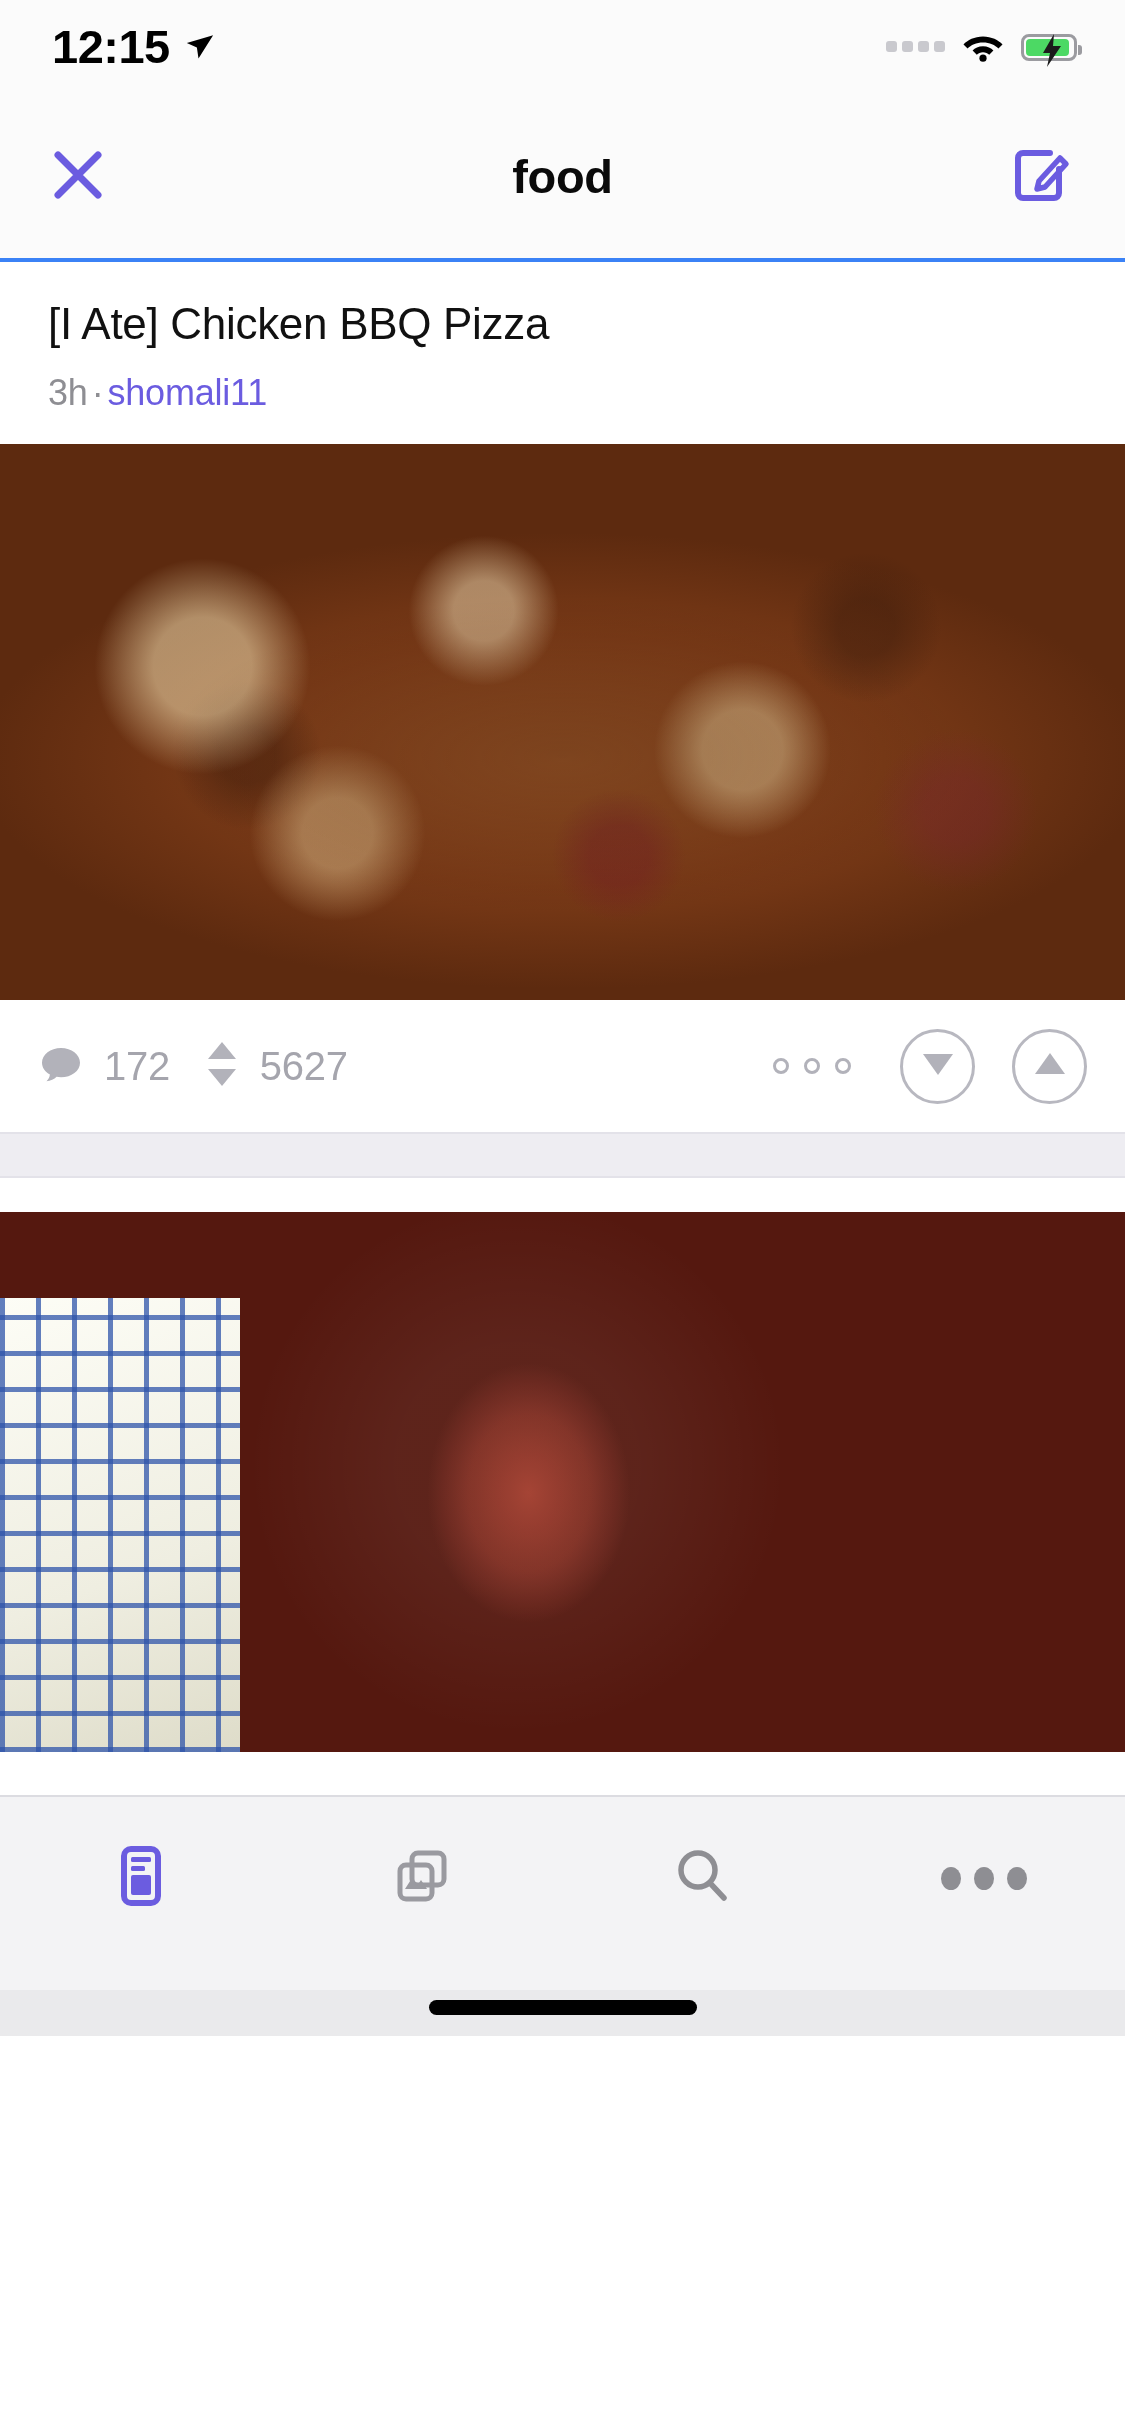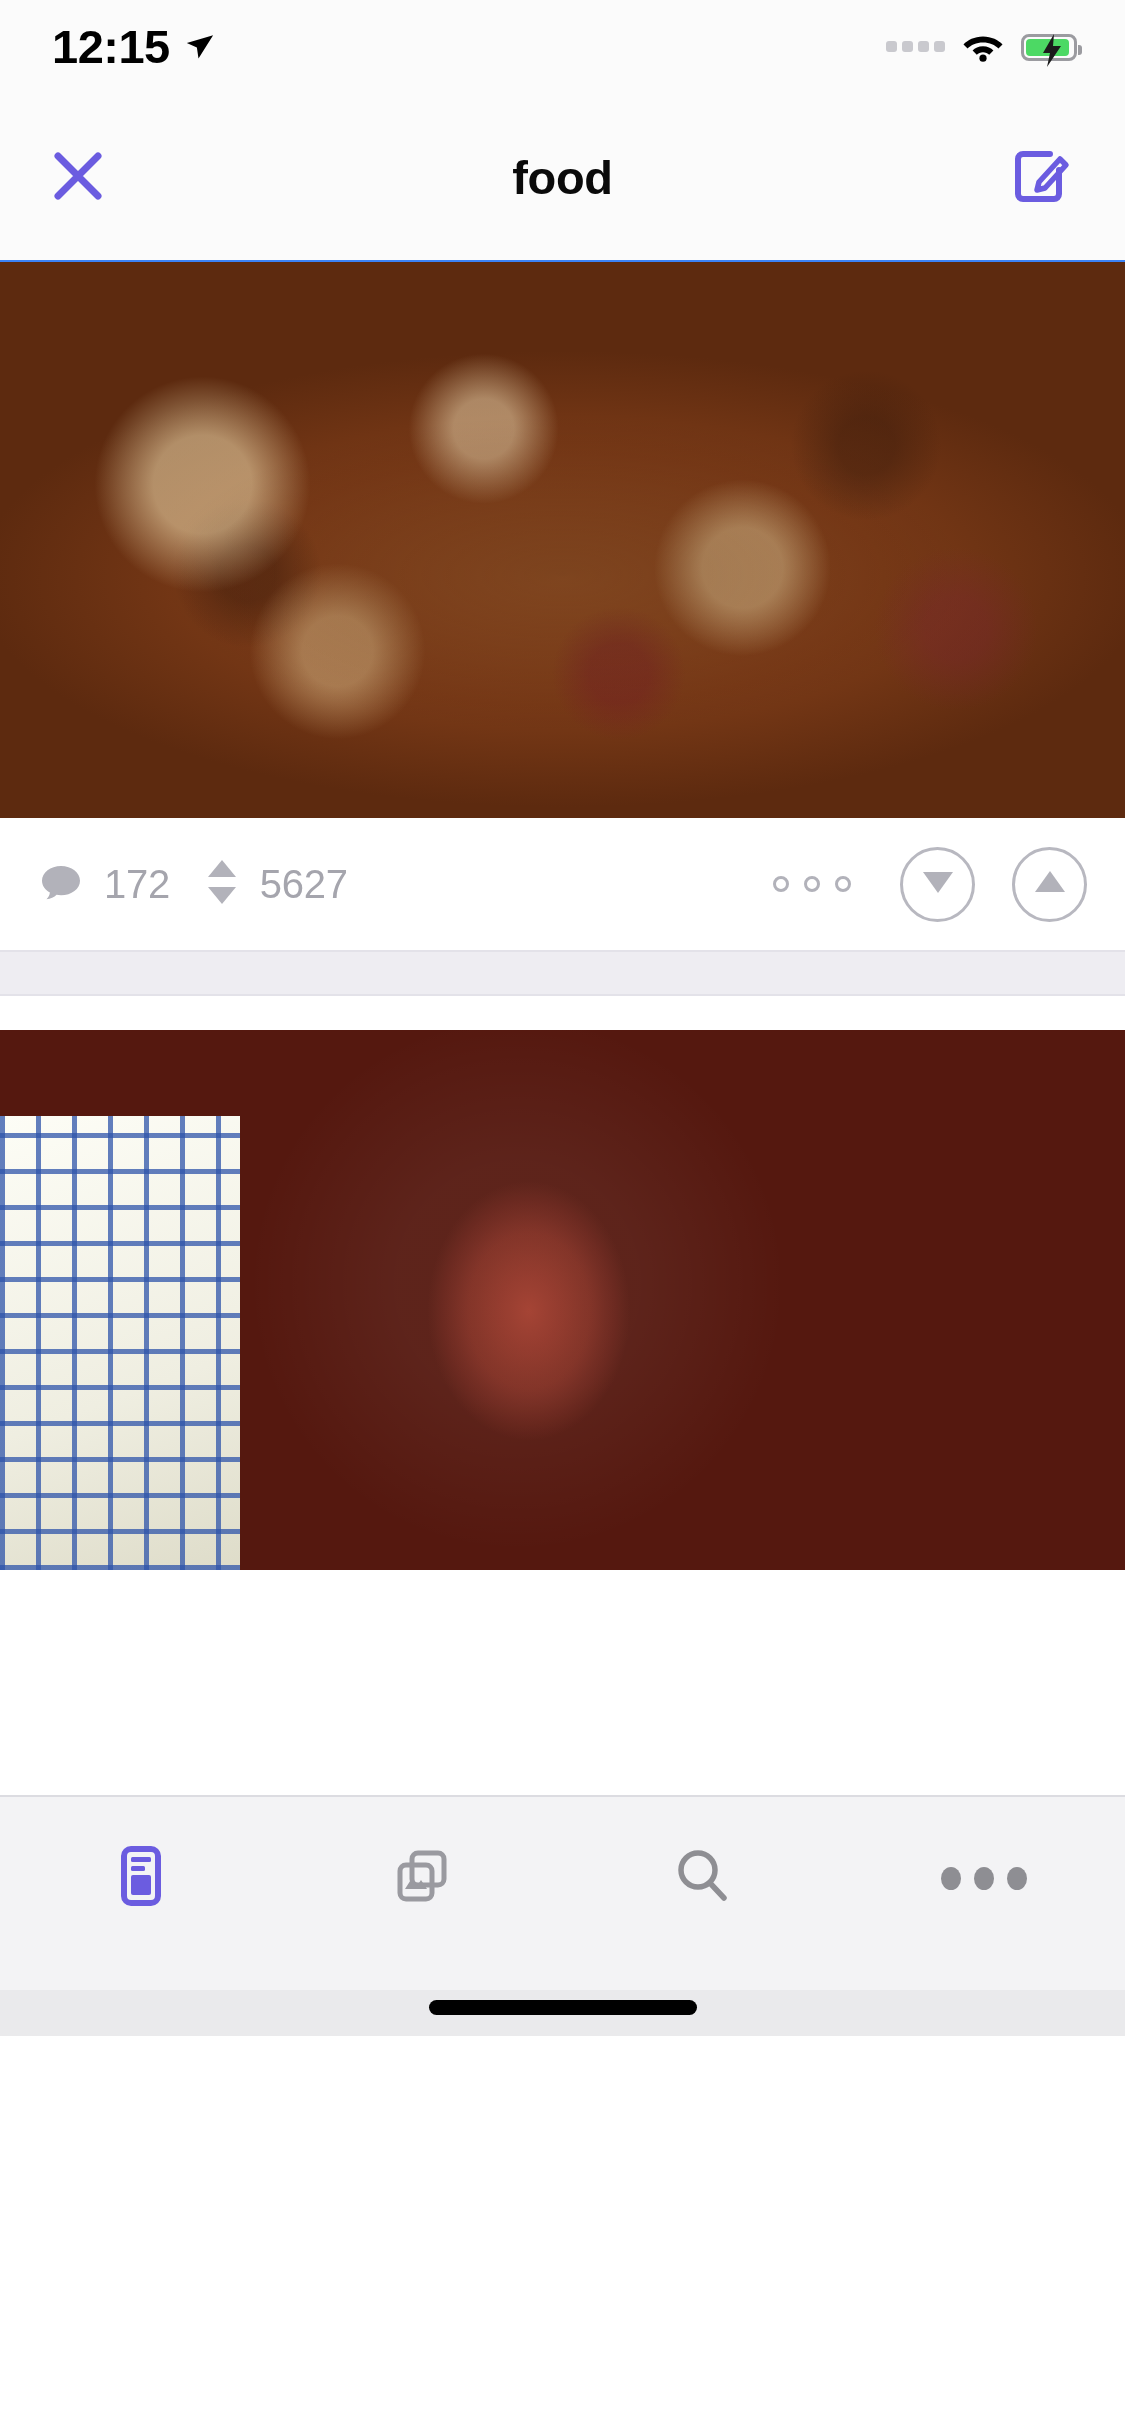--- a/index.html
+++ b/index.html
@@ -102,21 +102,21 @@
     top: -3px;
   }
 
   
   .navbar {
     position: absolute;
     top: 95px; left: 0;
     width: 1125px;
     height: 167px;
     background: #fbfbfb;
-    border-bottom: 2px solid #3b82f6;
+    border-bottom: 4px solid #3b82f6;
     box-sizing: border-box;
     display: flex;
     align-items: center;
     justify-content: space-between;
     padding: 0 46px 0 40px;
   }
   .nav-title {
     position: absolute;
     left: 0; right: 0;
     text-align: center;
@@ -393,20 +393,26 @@
           <path d="M40 9 H13 a5 5 0 0 0 -5 5 V49 a5 5 0 0 0 5 5 H44 a5 5 0 0 0 5 -5 V25" fill="none" stroke="#6b5ce0" stroke-width="6" stroke-linecap="round" stroke-linejoin="round"></path>
           <path d="M29 37 L50 14 L56 20 L35 43 L27 45 Z" fill="none" stroke="#6b5ce0" stroke-width="5.5" stroke-linejoin="round"></path>
         </svg>
       </span>
     </div>
   </div>
 
   <div class="feed">
 
     <div class="post">
+      <div class="post-head">
+        <div class="post-title">[I Ate] Chicken BBQ Pizza</div>
+        <div class="post-meta">
+          <span>3h</span><span class="sep">·</span><span class="post-author">shomali11</span>
+        </div>
+      </div>
       <div class="post-media">
         <div class="img-pizza"></div>
       </div>
       <div class="action-bar">
         <div class="act-left">
           <div class="act-group">
             <span>
               <svg width="42" height="42" viewBox="0 0 42 42">
                 <path d="M21 5 C10.5 5 2 11.6 2 19.7 C2 24.6 5.1 28.9 9.9 31.6 C9.6 34.4 8.3 36.7 6.5 38.3 C10.5 38 14.2 36.1 16.6 33.8 C18 34.1 19.5 34.3 21 34.3 C31.5 34.3 40 27.7 40 19.7 C40 11.6 31.5 5 21 5 Z" fill="#b2b2ba"></path>
               </svg>

